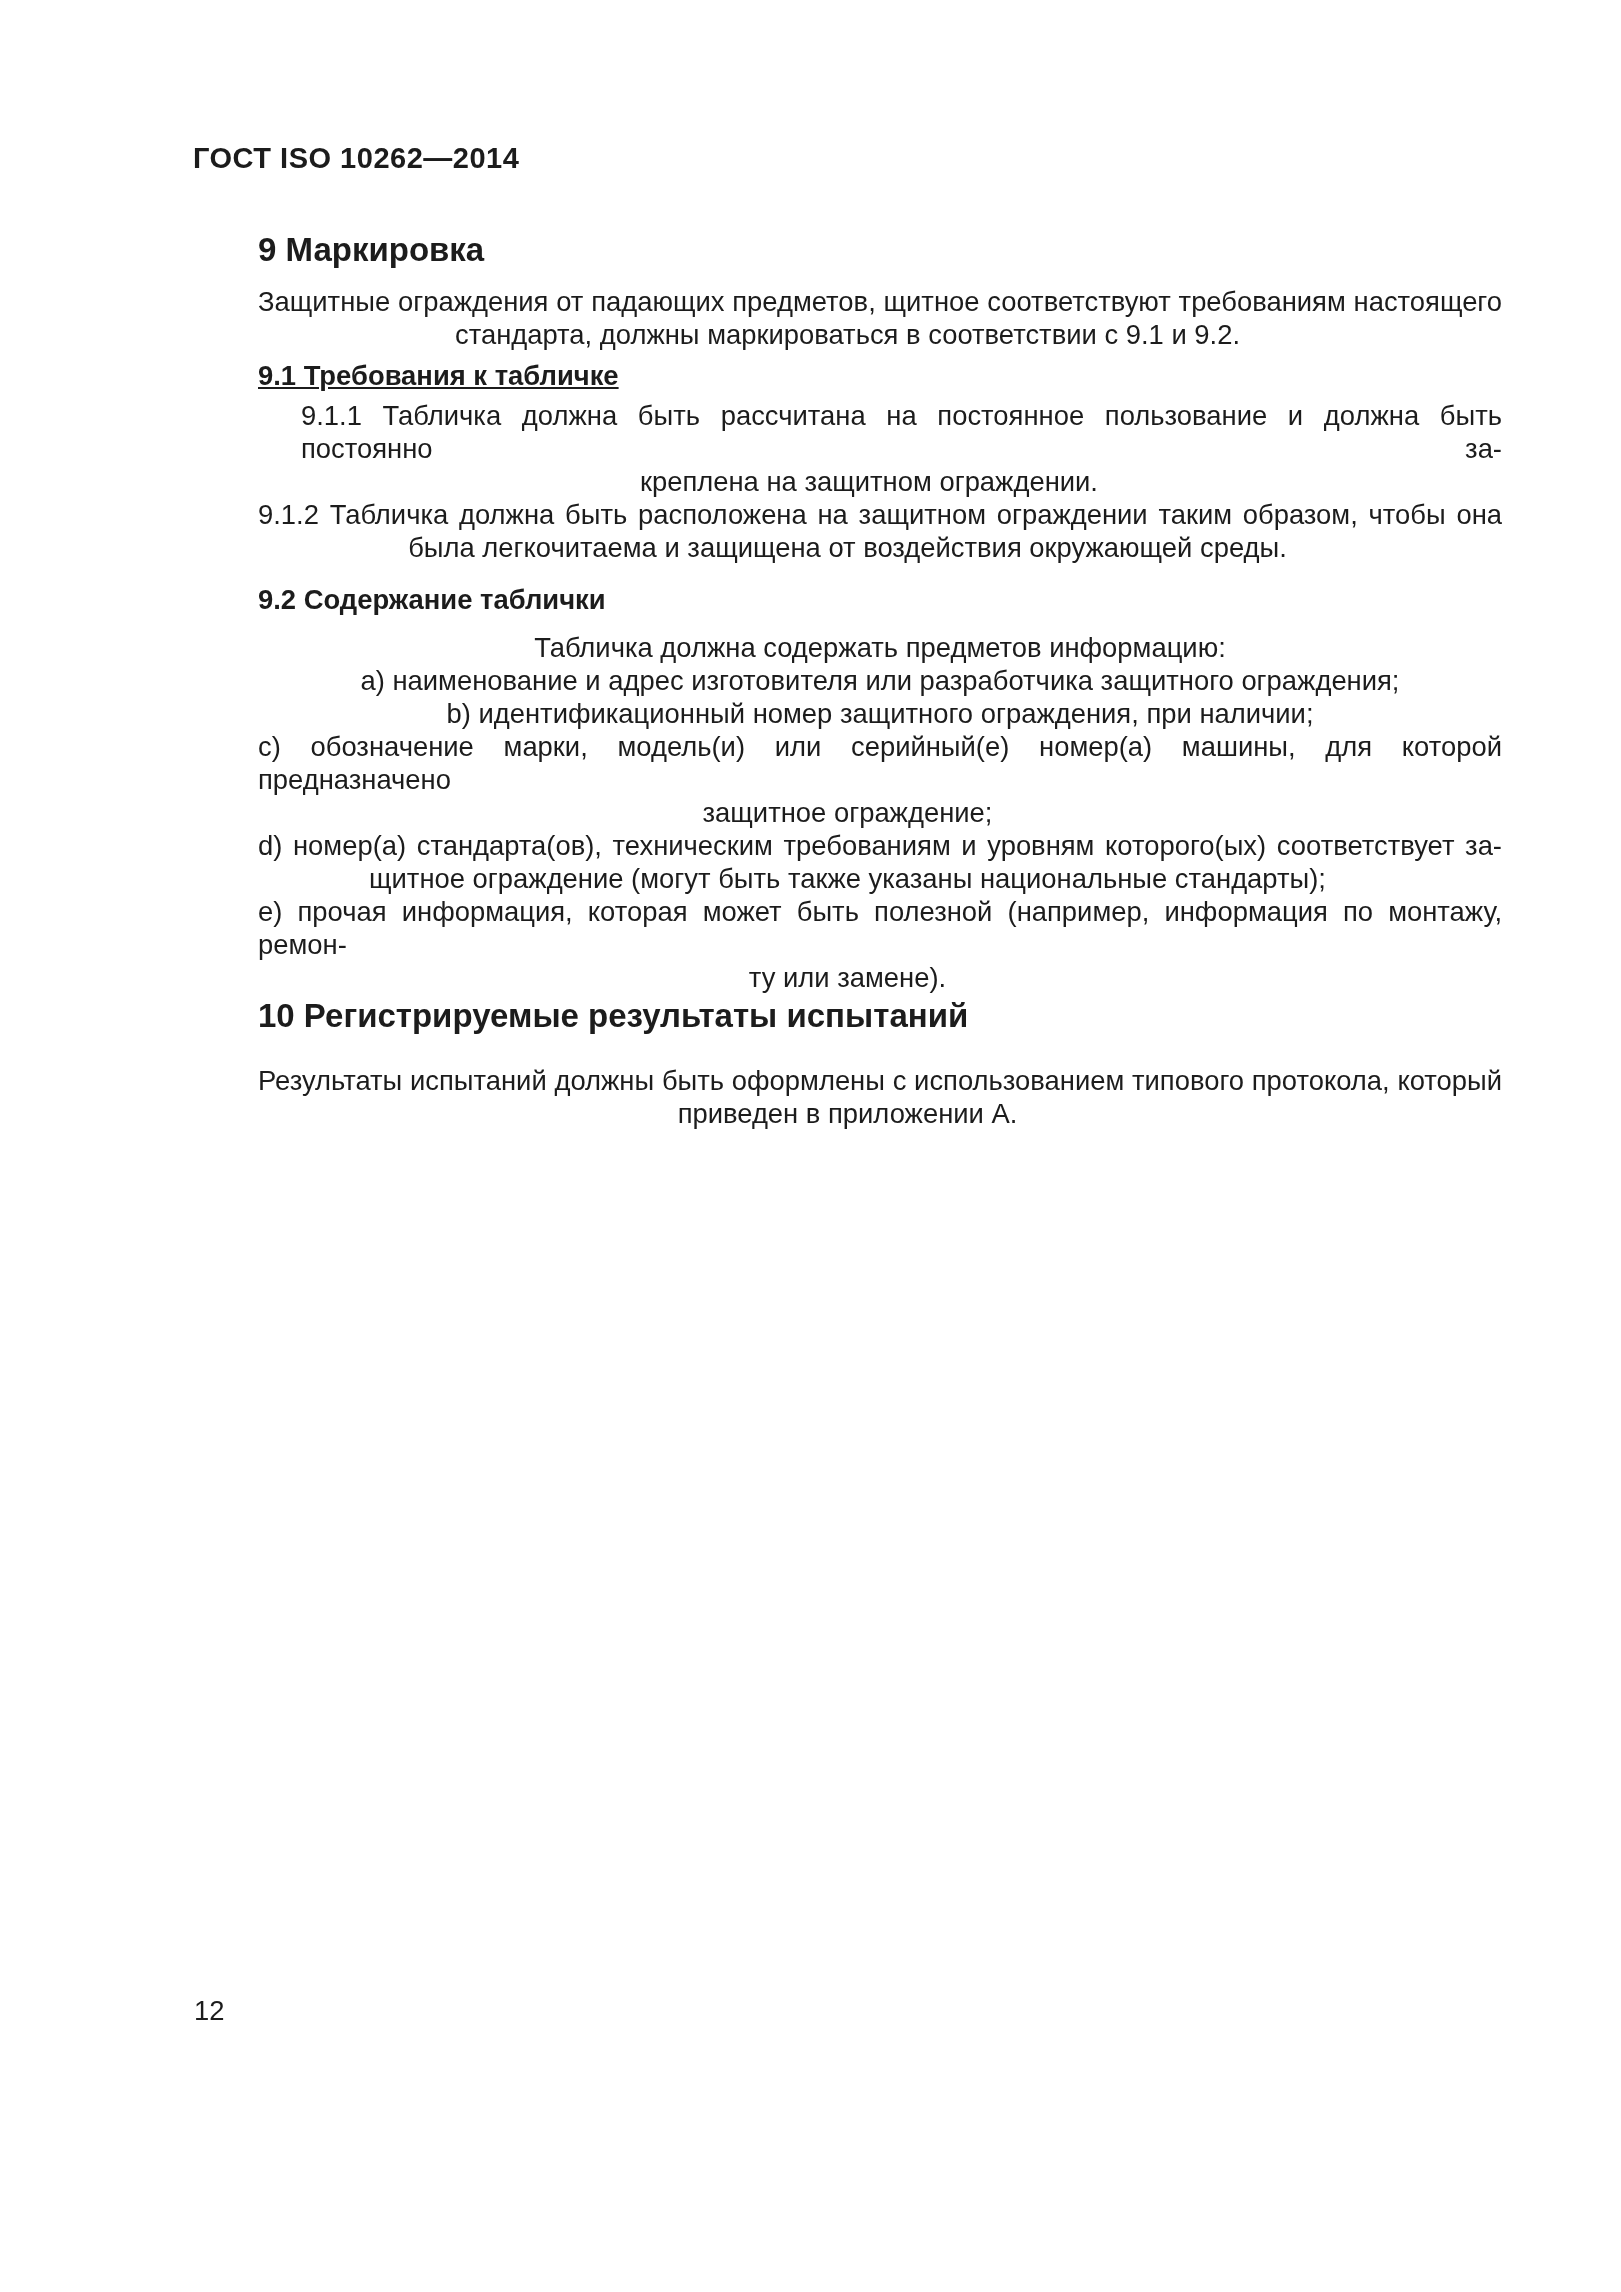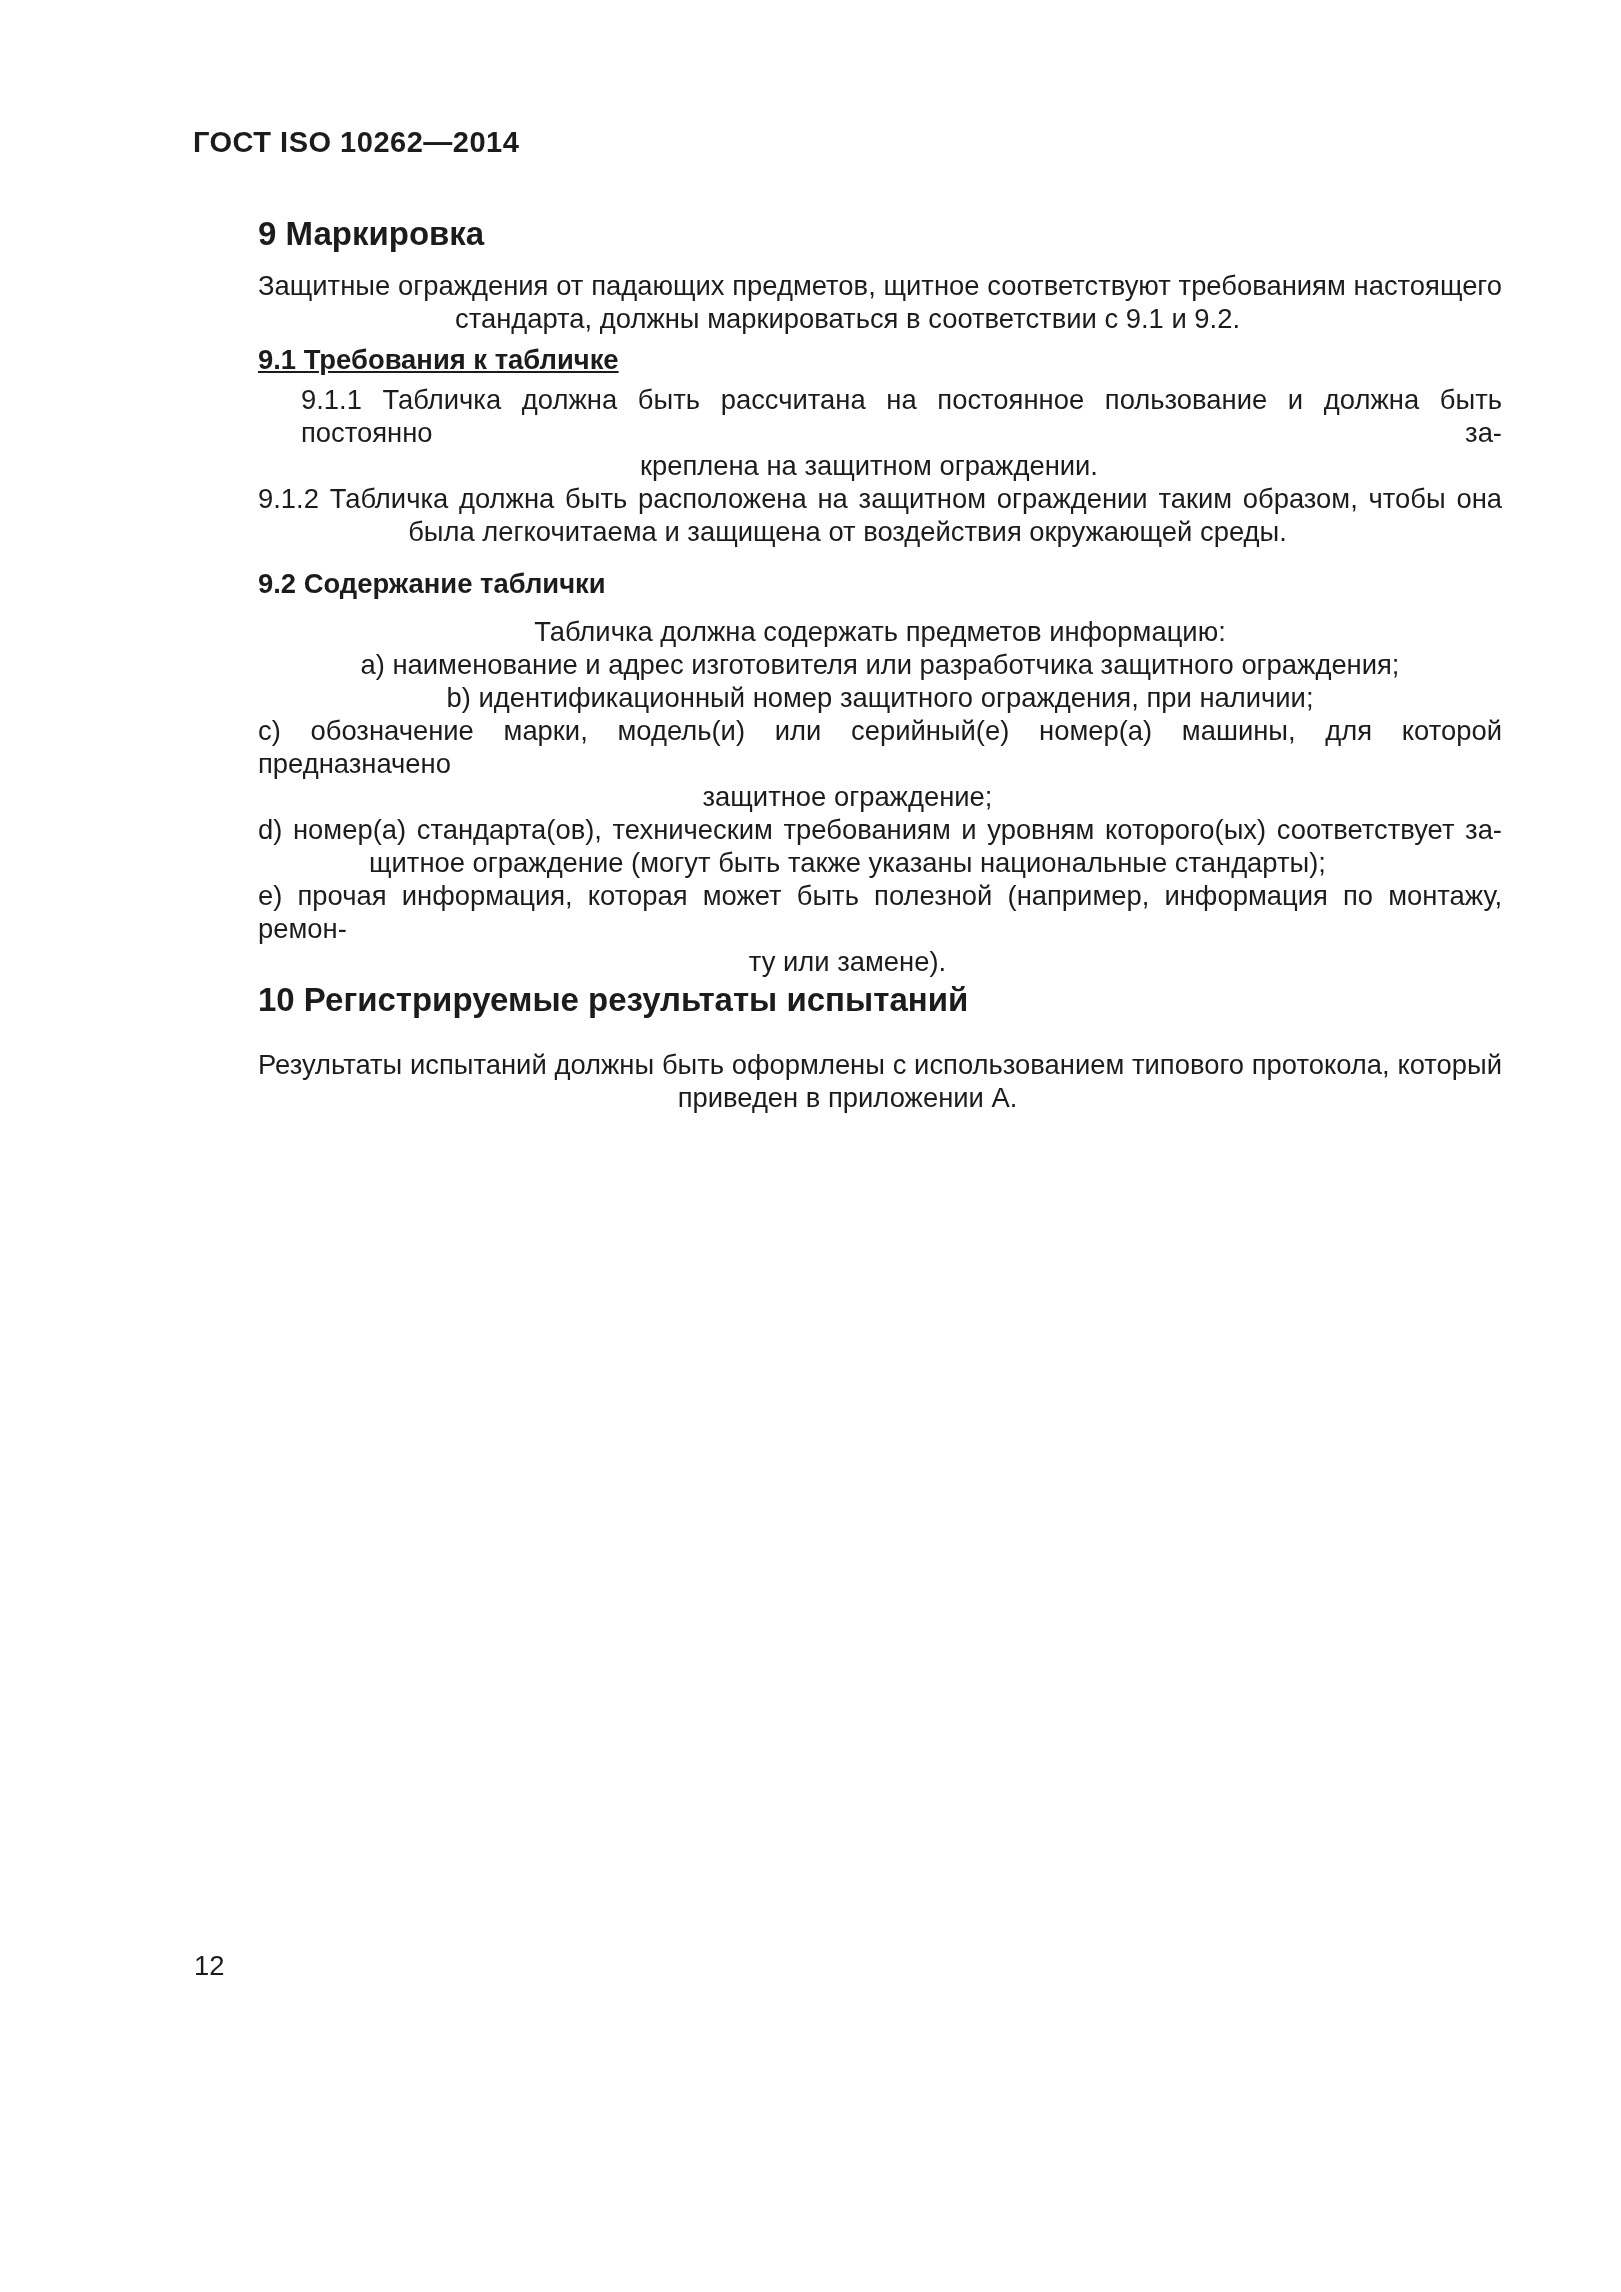--- a/index.html
+++ b/index.html
@@ -12,21 +12,21 @@
     width: 1621px;
     height: 2293px;
     background: #ffffff;
     font-family: "Liberation Sans", sans-serif;
     color: #1c1c1c;
     overflow: hidden;
   }
   .content {
     position: absolute;
     left: 193px;
-    top: 126px;
+    top: 142px;
     width: 1309px;
   }
   .running-header {
     font-weight: bold;
     font-size: 29px;
     line-height: 33px;
     letter-spacing: 0.5px;
   }
   .h-major {
     margin: 0;
@@ -57,21 +57,21 @@
   .mt-intro{ margin-top: 15.7px; }
   .mt-h91  { margin-top: 8px; text-decoration: underline; }
   .mt-911  { margin-top: 7.8px; margin-left: 43px; }
   .mt-h92  { margin-top: 18.6px; }
   .mt-lead { margin-top: 14.7px; }
   .mt-h10  { margin-top: 2px; }
   .mt-p10  { margin-top: 29px; }
   .page-number {
     position: absolute;
     left: 194px;
-    top: 1950px;
+    top: 1995px;
     font-size: 27.4px;
     line-height: 32px;
   }
 </style>
 </head>
 <body>
 
 <div class="page">
   <div class="content">
 

